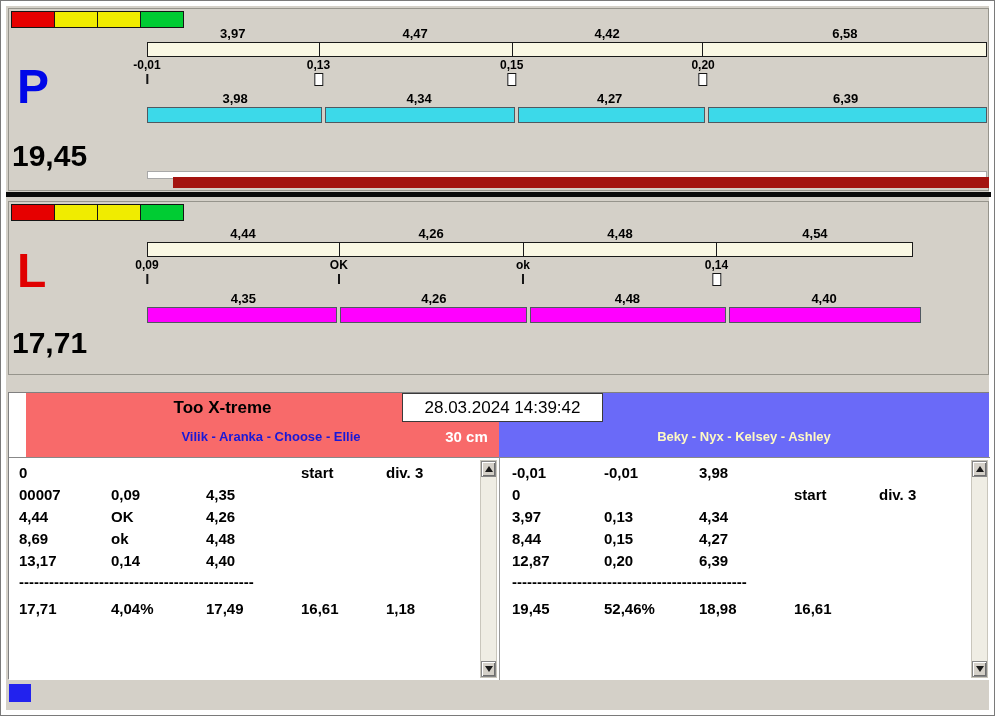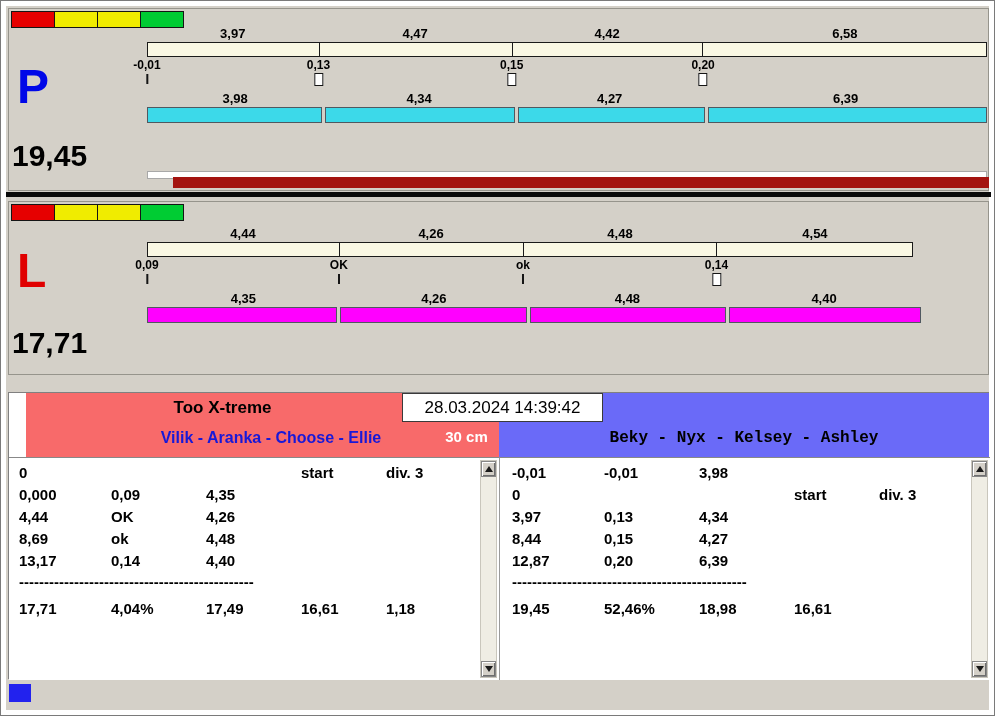--- a/index.html
+++ b/index.html
@@ -56,23 +56,23 @@
   .bottom { position:absolute; left:7px; top:391px; width:981px; height:287px; background:#ffffff; border:1px solid #808080; }
 
   .team-header { position:absolute; top:0; height:64px; }
   .team-left  { left:0; width:490px; background:#f86a6a;margin-left:17px; }
   .team-right { left:490px; width:490px; background:#6a6af8; }
 
   .team-title { position:absolute; top:5px; font-size:17px; font-weight:bold; color:#000; text-align:center; white-space:nowrap; }
   .team-left .team-title { left:0; width:393px; }
   .team-right .team-title { left:0; width:100%; }
 
-  .team-members { position:absolute; top:36px; left:0; width:100%; text-align:center; font-size:16px; font-weight:bold; white-space:nowrap; }
+  .team-members { position:absolute; top:36px; left:0; width:100%; text-align:center; font-size:13px; font-weight:bold; white-space:nowrap; }
   .team-left .team-members { color:#1818d8; }
-  .team-right .team-members { color:#000000;font-family:Liberation Mono, monospace; }
+  .team-right .team-members { color:#fef9c3; }
 
   .distance { position:absolute; top:35px; width:75px; text-align:center; font-size:15px; font-weight:bold; color:#ffffff; }
   .team-left .distance { left:403px; }
   .team-right .distance { left:34px;margin-top:40px; }
 
   .datebox { position:absolute; left:393px; top:0; width:201px; height:29px; background:#ffffff;
              border:1px solid #3a3a3a; z-index:3; display:flex; align-items:center; justify-content:center;
              font-size:17px; color:#000; white-space:nowrap; }
 
   .ttable { position:absolute; top:64px; height:223px; background:#ffffff; padding:4px 0 0 10px; overflow:hidden; border-top:1px solid #888; }
@@ -238,21 +238,21 @@
     <div class="ttable left-table">
       <div>
           <div class="trow">
             <span class="tcell">0</span>
             <span class="tcell"></span>
             <span class="tcell"></span>
             <span class="tcell">start</span>
             <span class="tcell">div. 3</span>
           </div>
           <div class="trow">
-            <span class="tcell">0,000</span>
+            <span class="tcell">00007</span>
             <span class="tcell">0,09</span>
             <span class="tcell">4,35</span>
             <span class="tcell"></span>
             <span class="tcell"></span>
           </div>
           <div class="trow">
             <span class="tcell">4,44</span>
             <span class="tcell">OK</span>
             <span class="tcell">4,26</span>
             <span class="tcell"></span>

